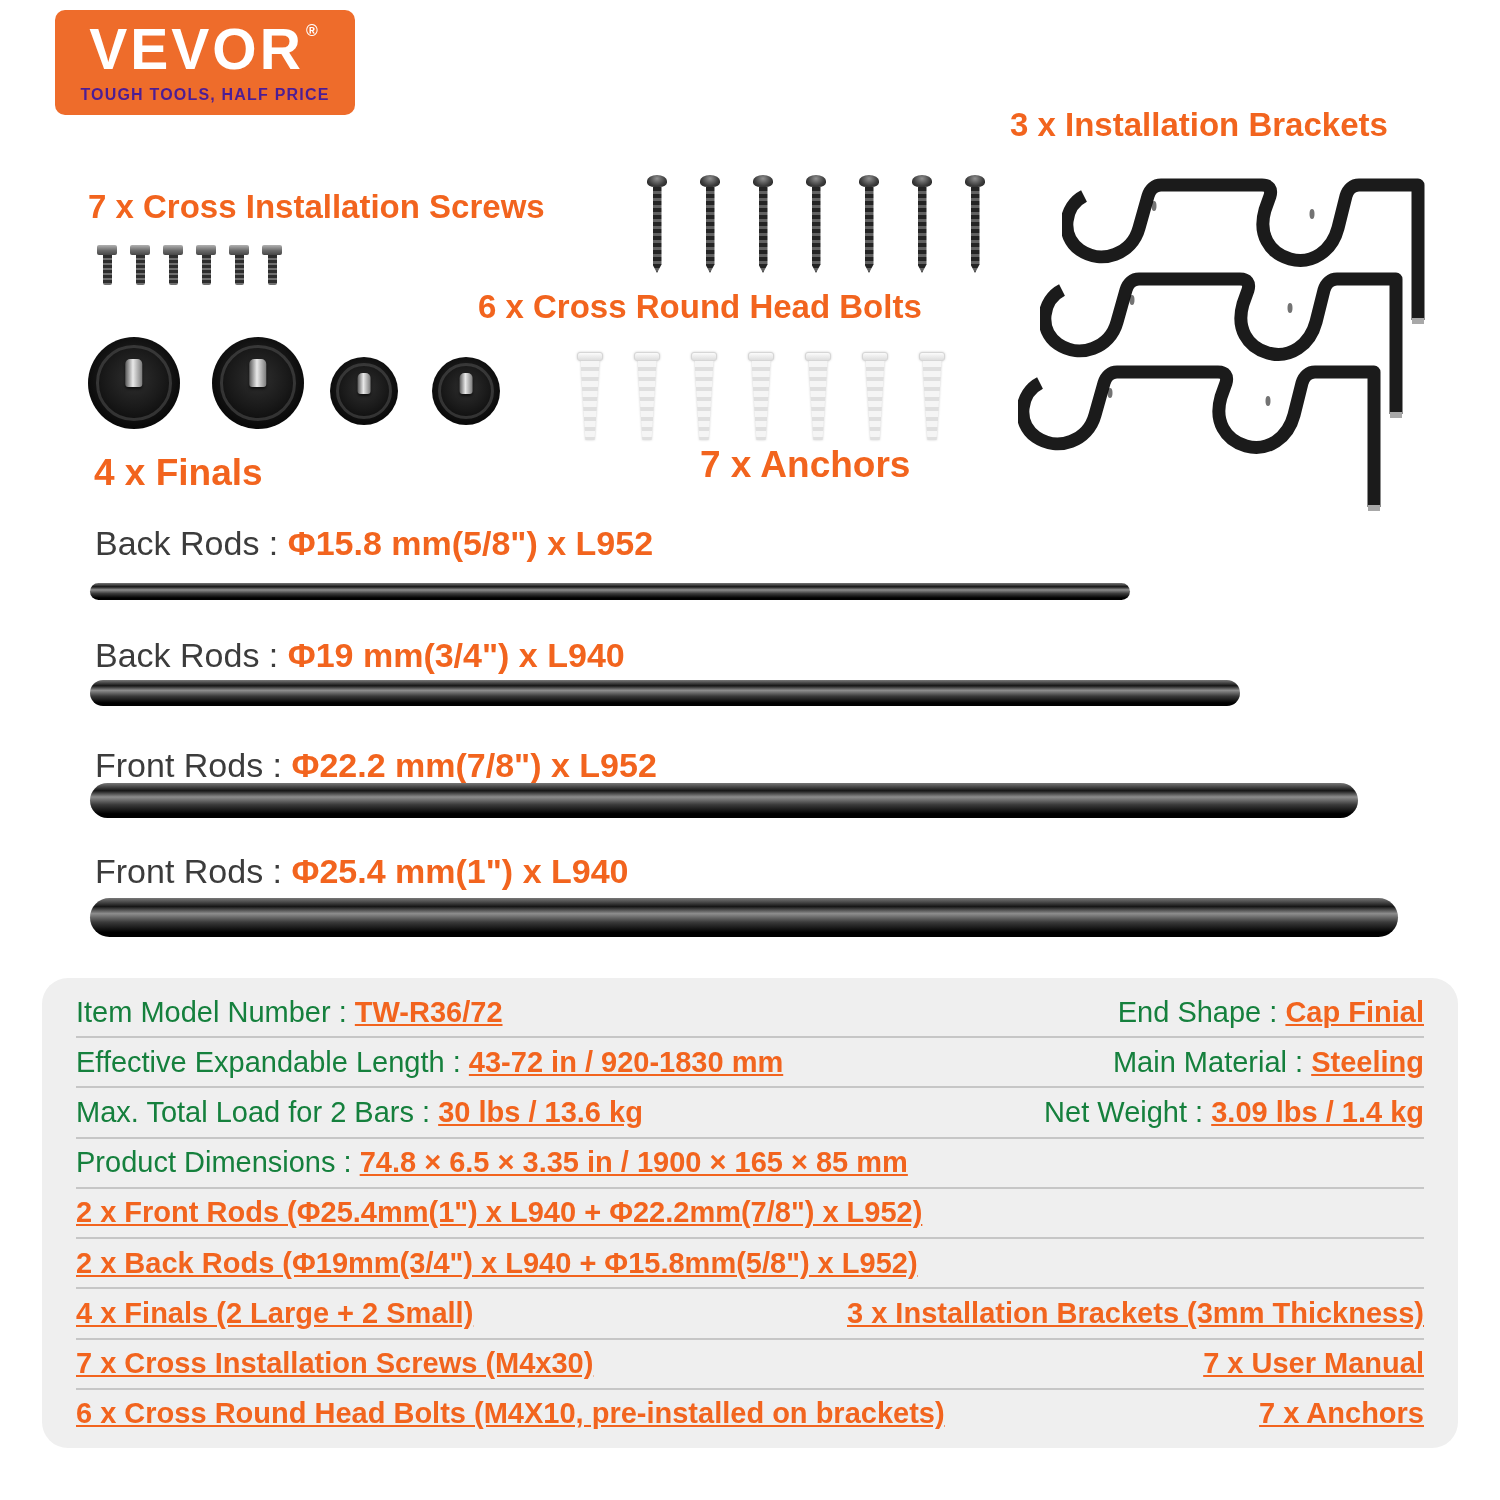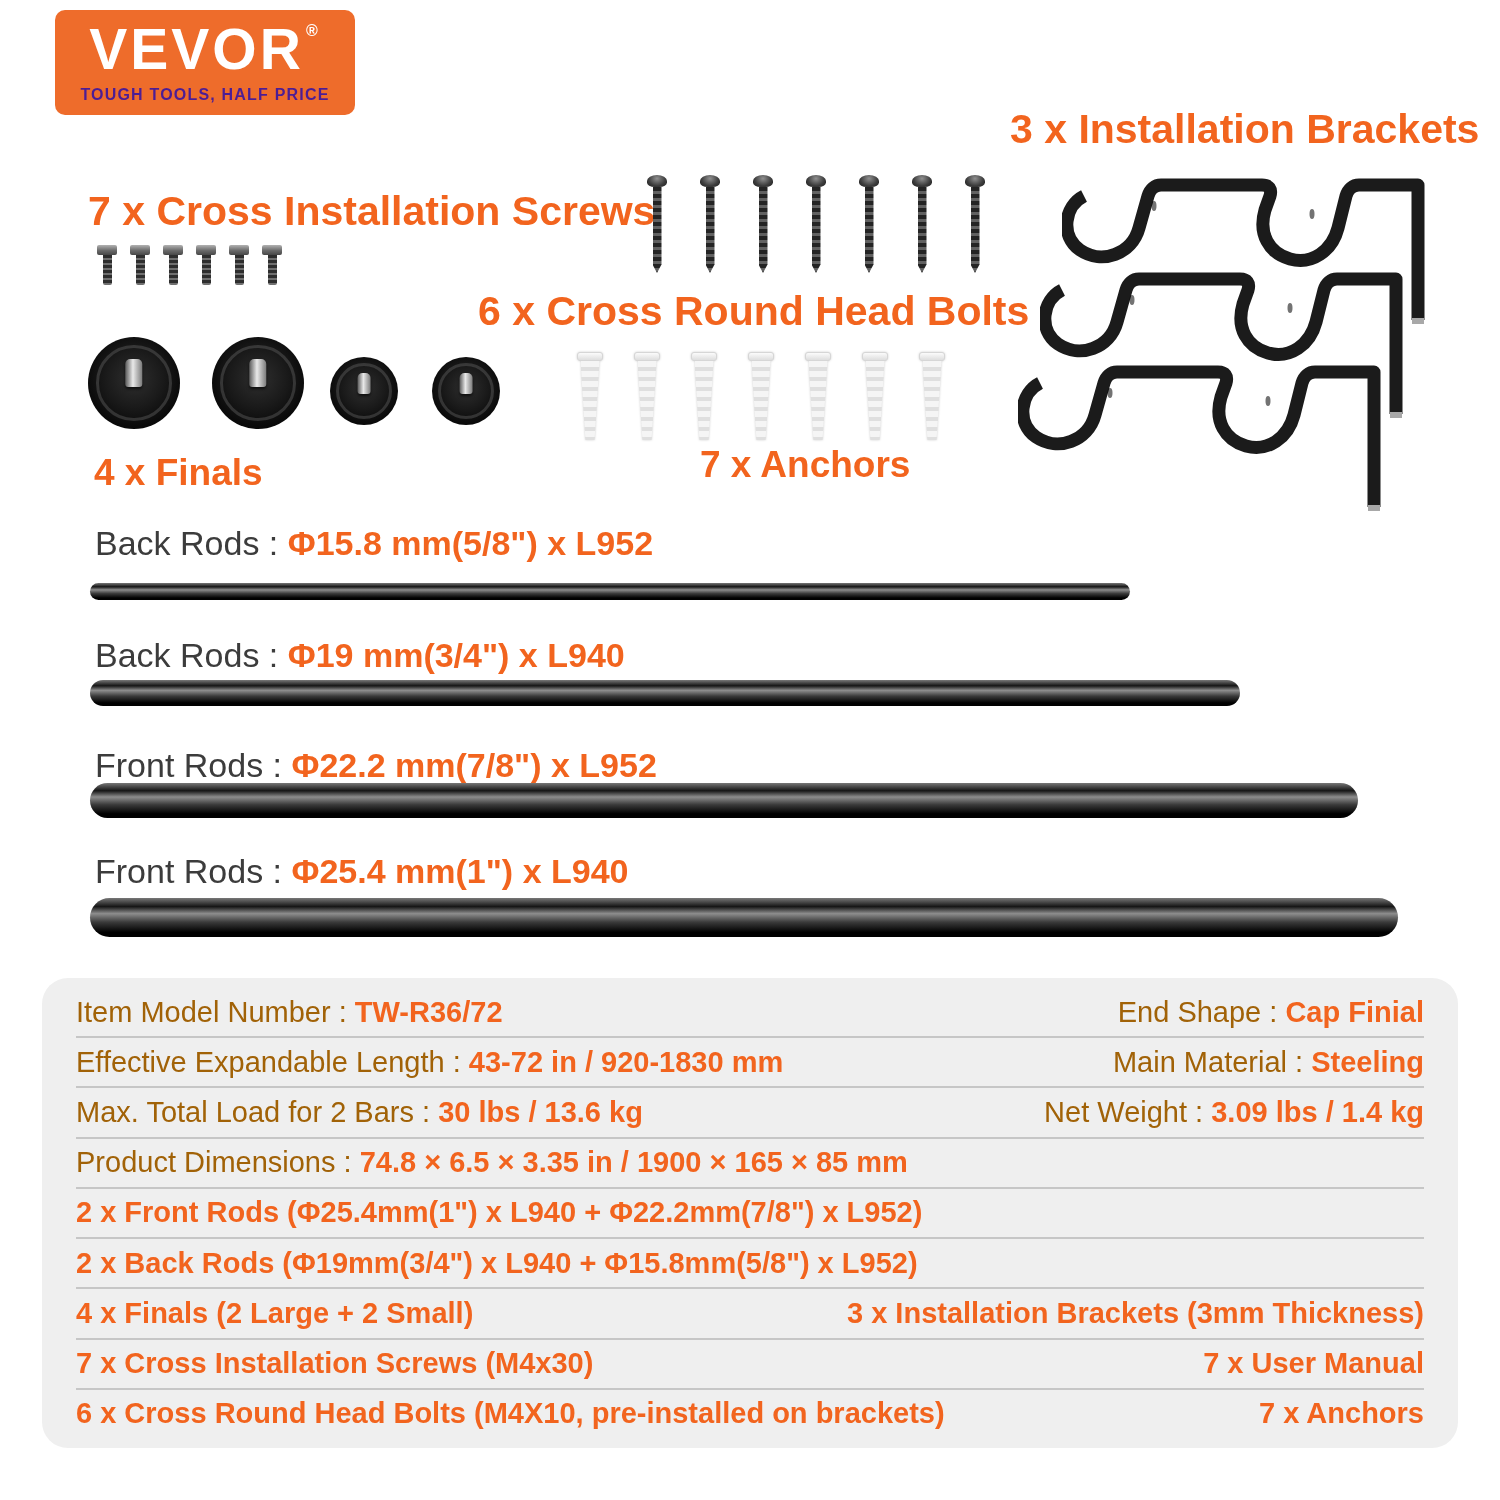--- a/index.html
+++ b/index.html
@@ -7,21 +7,21 @@
     position:relative;width:1498px;height:1500px;background:#ffffff;overflow:hidden;
     font-family:"Liberation Sans", sans-serif;
   }
   
   .logo{position:absolute;left:55px;top:10px;width:300px;height:105px;background:#ee6c2b;
     border-radius:10px;display:flex;flex-direction:column;align-items:center;justify-content:center;}
   .logo-main{color:#fff;font-weight:bold;font-size:57px;letter-spacing:3px;line-height:1;display:flex;align-items:flex-start;}
   .logo-reg{font-size:16px;font-weight:bold;margin-top:2px;margin-left:2px;}
   .logo-tag{color:#4c1d95;font-weight:bold;font-size:16px;letter-spacing:1.2px;margin-top:8px;white-space:nowrap;}
   
-  .plabel{position:absolute;color:#f2641e;font-weight:bold;font-size:41px;white-space:nowrap;}
+  .plabel{position:absolute;color:#f2641e;font-weight:bold;font-size:33px;white-space:nowrap;}
   .plabel.big{font-size:37px;}
   
   .screws-row{position:absolute;left:97px;top:245px;display:flex;gap:13px;}
   .screw{width:20px;height:42px;}
   .screw .head{width:20px;height:10px;background:linear-gradient(180deg,#b2b2b2,#6a6a6a 55%,#474747);border-radius:2px;}
   .screw .shaft{width:9px;height:30px;margin:0 auto;background:repeating-linear-gradient(180deg,#2e2e2e 0 3px,#707070 3px 5px);border-radius:0 0 2px 2px;}
   
   .bolts-row{position:absolute;left:646px;top:175px;display:flex;gap:31px;}
   .bolt{width:22px;height:100px;}
   .bolt .bhead{width:20px;height:12px;margin:0 auto;background:radial-gradient(ellipse at 50% 30%,#909090 0%,#3c3c3c 60%,#1e1e1e 100%);border-radius:50% 50% 38% 38%;}
@@ -54,22 +54,22 @@
   .rod2{top:680px;width:1150px;height:26px;}
   .rod3{top:783px;width:1268px;height:35px;}
   .rod4{top:898px;width:1308px;height:39px;}
   .rl1{top:524px;}  .rl2{top:636px;}  .rl3{top:746px;}  .rl4{top:852px;}
   
   .panel{position:absolute;left:42px;top:978px;width:1416px;height:470px;background:#efefef;
     border-radius:26px;display:flex;flex-direction:column;padding:10px 34px;box-sizing:border-box;}
   .spec-row{flex:1;display:flex;align-items:center;justify-content:space-between;
     border-bottom:2px solid #c6c6c6;font-size:29px;white-space:nowrap;}
   .spec-row:last-child{border-bottom:none;}
-  .spec-row .k{color:#a16207;}
-  .spec-row .v{color:#f2641e;font-weight:bold;}
+  .spec-row .k{color:#15803d;}
+  .spec-row .v{color:#f2641e;font-weight:bold;text-decoration:underline;}
   .cell.right{text-align:right;}
 </style>
 </head>
 <body>
 
 <div id="canvas">
 
   <div class="logo">
     <div class="logo-main">
       <span>VEVOR</span>

